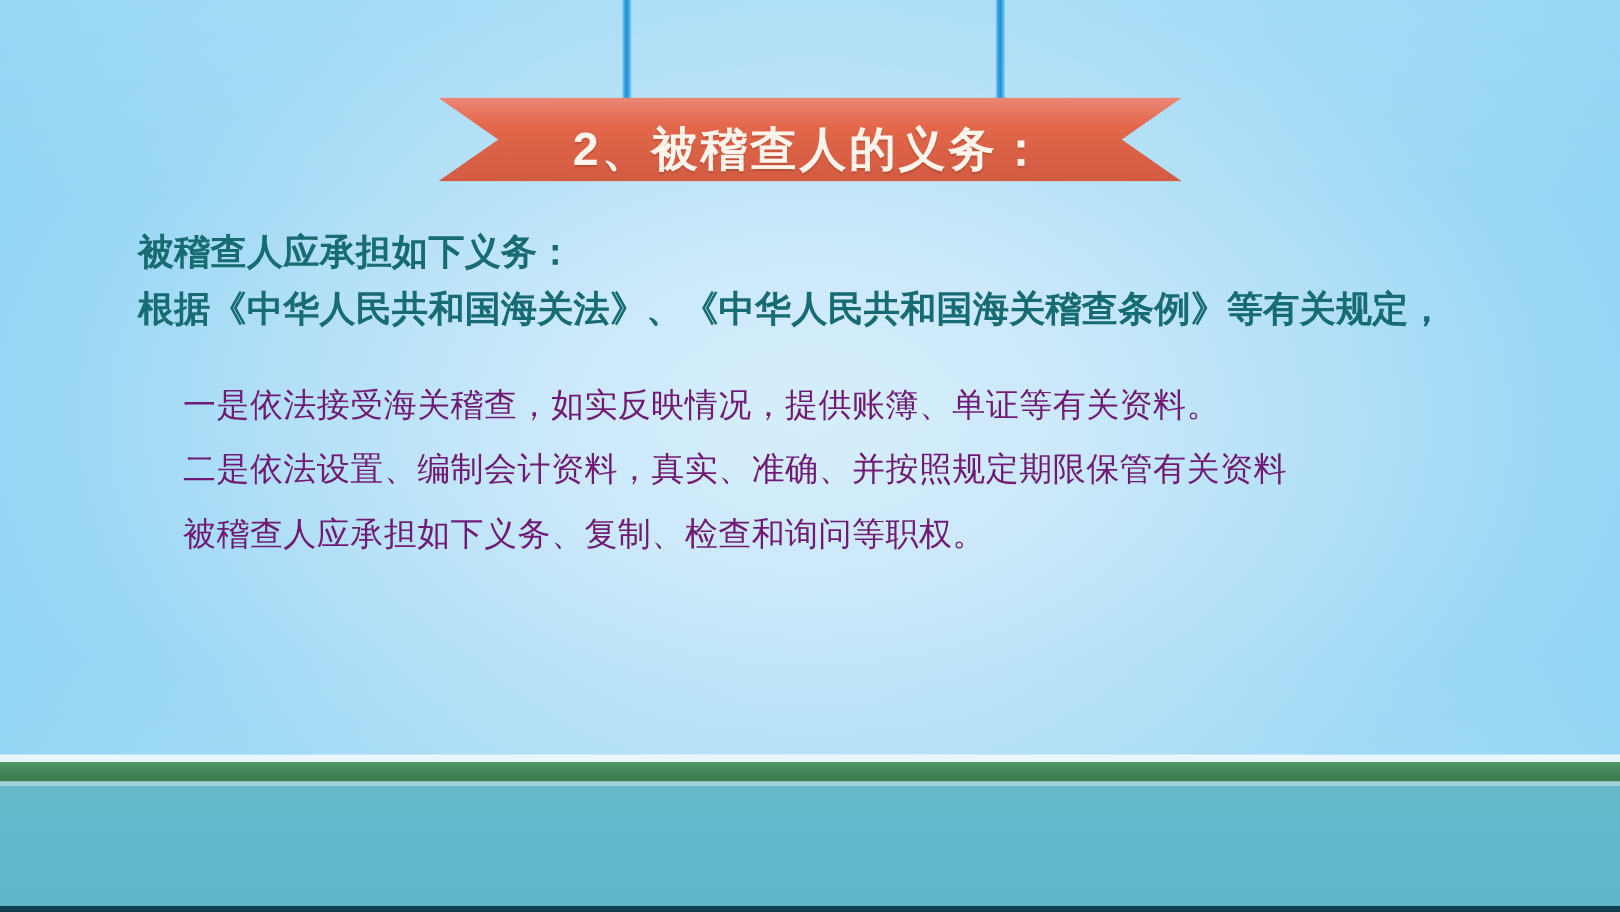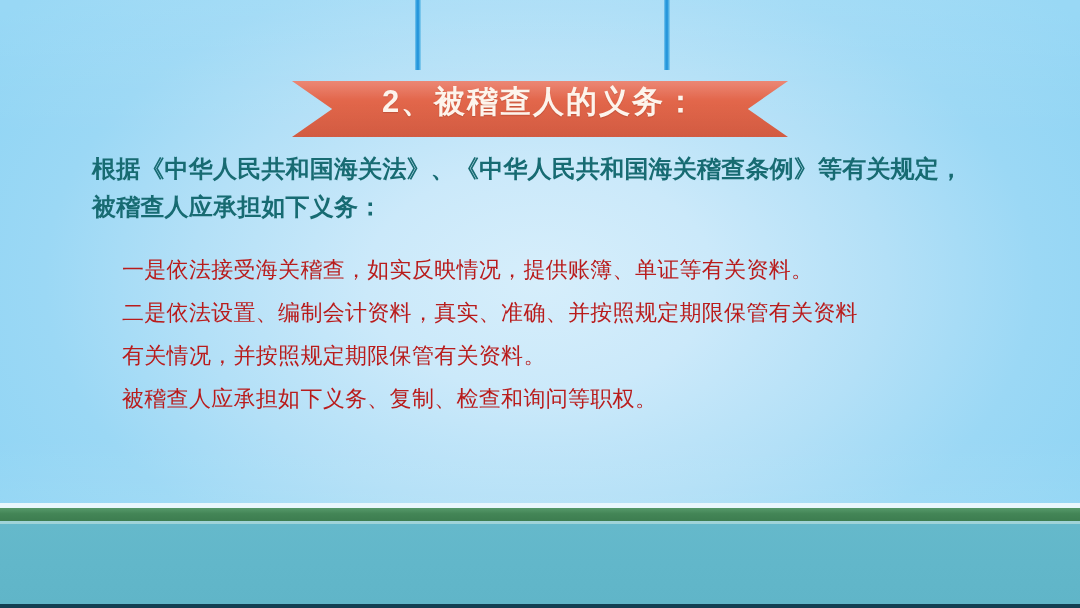--- a/index.html
+++ b/index.html
@@ -51,35 +51,35 @@
     background: linear-gradient(90deg,
         #7cc6ee 0%, #2f9fe0 28%, #1e90d8 52%, #56b4e6 78%, #8fd1f0 100%);
   }
   .hang-line.left  { left: 415px; height: 70px; }
   .hang-line.right { left: 664px; height: 70px; }
 
   
   .ribbon {
     position: absolute;
     left: 292px;
-    top: 81px;
+    top: 65px;
     width: 496px;
     height: 56px;
     background: linear-gradient(180deg, #e8705a 0%, #e2664a 38%, #dd6045 100%);
     -webkit-clip-path: polygon(0% 0%, 100% 0%, 100% 100%, 0% 100%,
                                8.1% 50%);
     clip-path: polygon(
         0% 0%,
         100% 0%,
         91.9% 50%,
         100% 100%,
         0% 100%,
         8.1% 50%);
     display: flex;
-    align-items: flex-start;
+    align-items: flex-end;
     justify-content: center;
     box-shadow: 0 2px 3px rgba(0,0,0,0.10);
   }
   .ribbon::after {
     content: "";
     position: absolute;
     inset: 0;
     background: linear-gradient(180deg,
         rgba(255,255,255,0.16) 0%,
         rgba(255,255,255,0.00) 34%,
@@ -116,21 +116,21 @@
   }
   .intro p { margin: 0; }
 
   .list {
     margin: 22px 0 0 122px;
     width: 900px;
     list-style: none;
     padding: 0;
   }
   .list li {
-    color: #b91c1c;
+    color: #701a75;
     font-size: 22px;
     line-height: 43px;
     letter-spacing: 0.3px;
     white-space: nowrap;
   }
   .list li .cont {
     display: block;
   }
 
   
@@ -186,31 +186,30 @@
   <div class="hang-line left"></div>
   <div class="hang-line right"></div>
 
   <div class="ribbon">
     <span class="ribbon-title">2、被稽查人的义务：</span>
   </div>
 
   <div class="content">
 
     <div class="intro">
+      <p>被稽查人应承担如下义务：</p>
       <p>根据《中华人民共和国海关法》、《中华人民共和国海关稽查条例》等有关规定，</p>
-      <p>被稽查人应承担如下义务：</p>
     </div>
 
     <ul class="list">
       <li>
         <span class="cont">一是依法接受海关稽查，如实反映情况，提供账簿、单证等有关资料。</span>
       </li>
       <li>
         <span class="cont">二是依法设置、编制会计资料，真实、准确、并按照规定期限保管有关资料</span>
-        <span class="cont">有关情况，并按照规定期限保管有关资料。</span>
       </li>
       <li>
         <span class="cont">被稽查人应承担如下义务、复制、检查和询问等职权。</span>
       </li>
     </ul>
 
   </div>
 
   <div class="band-white"></div>
   <div class="band-green"></div>

